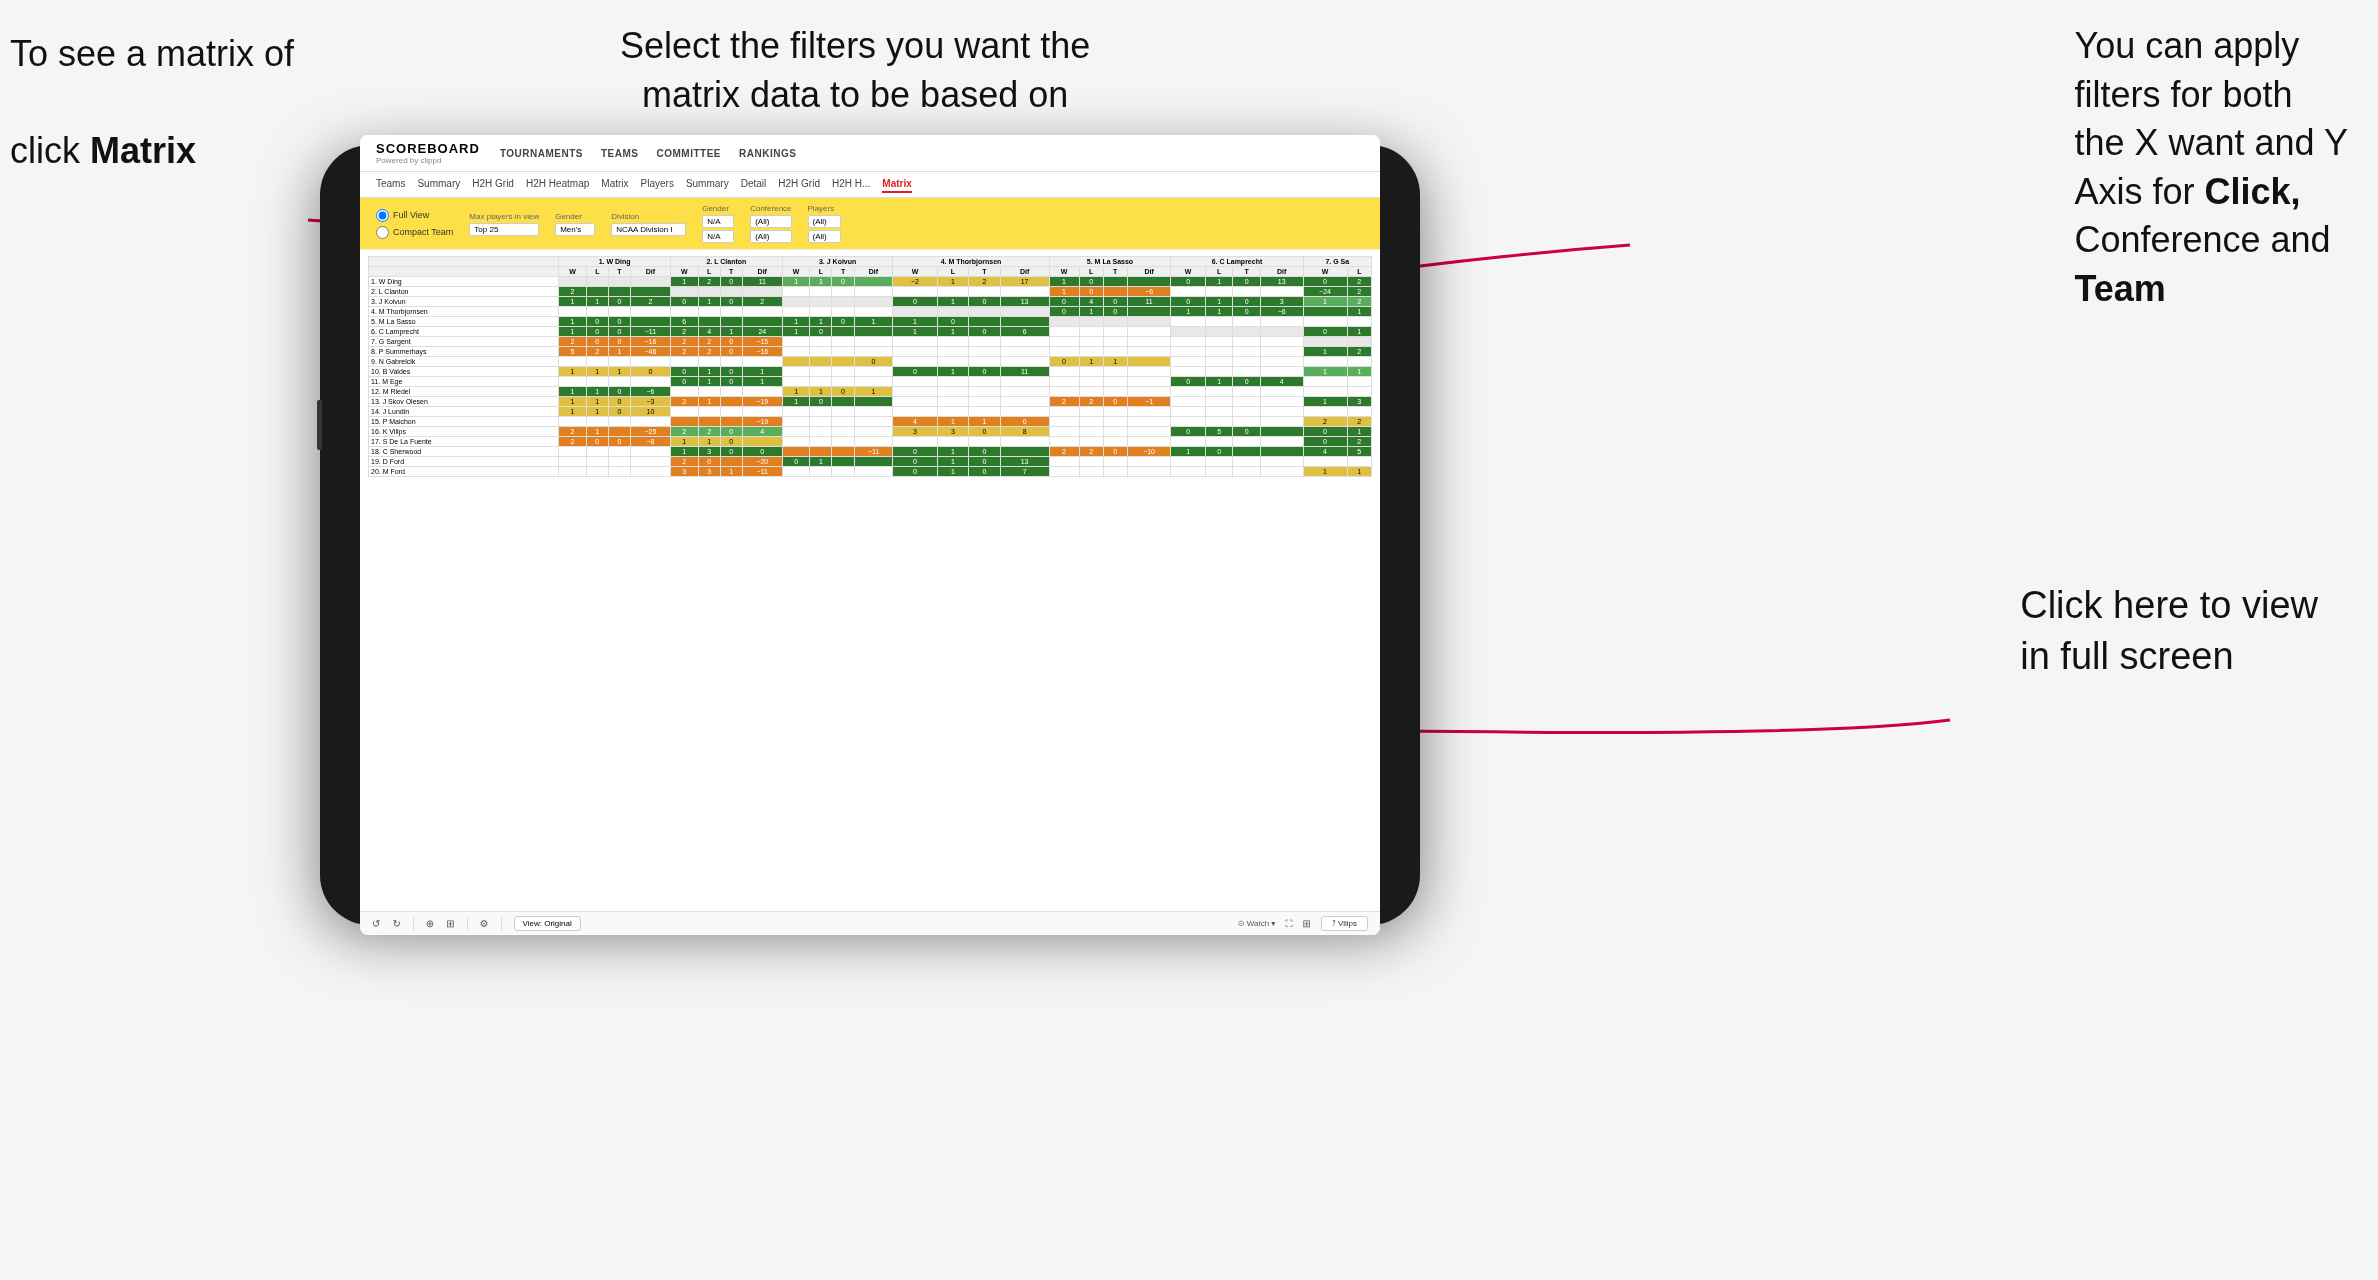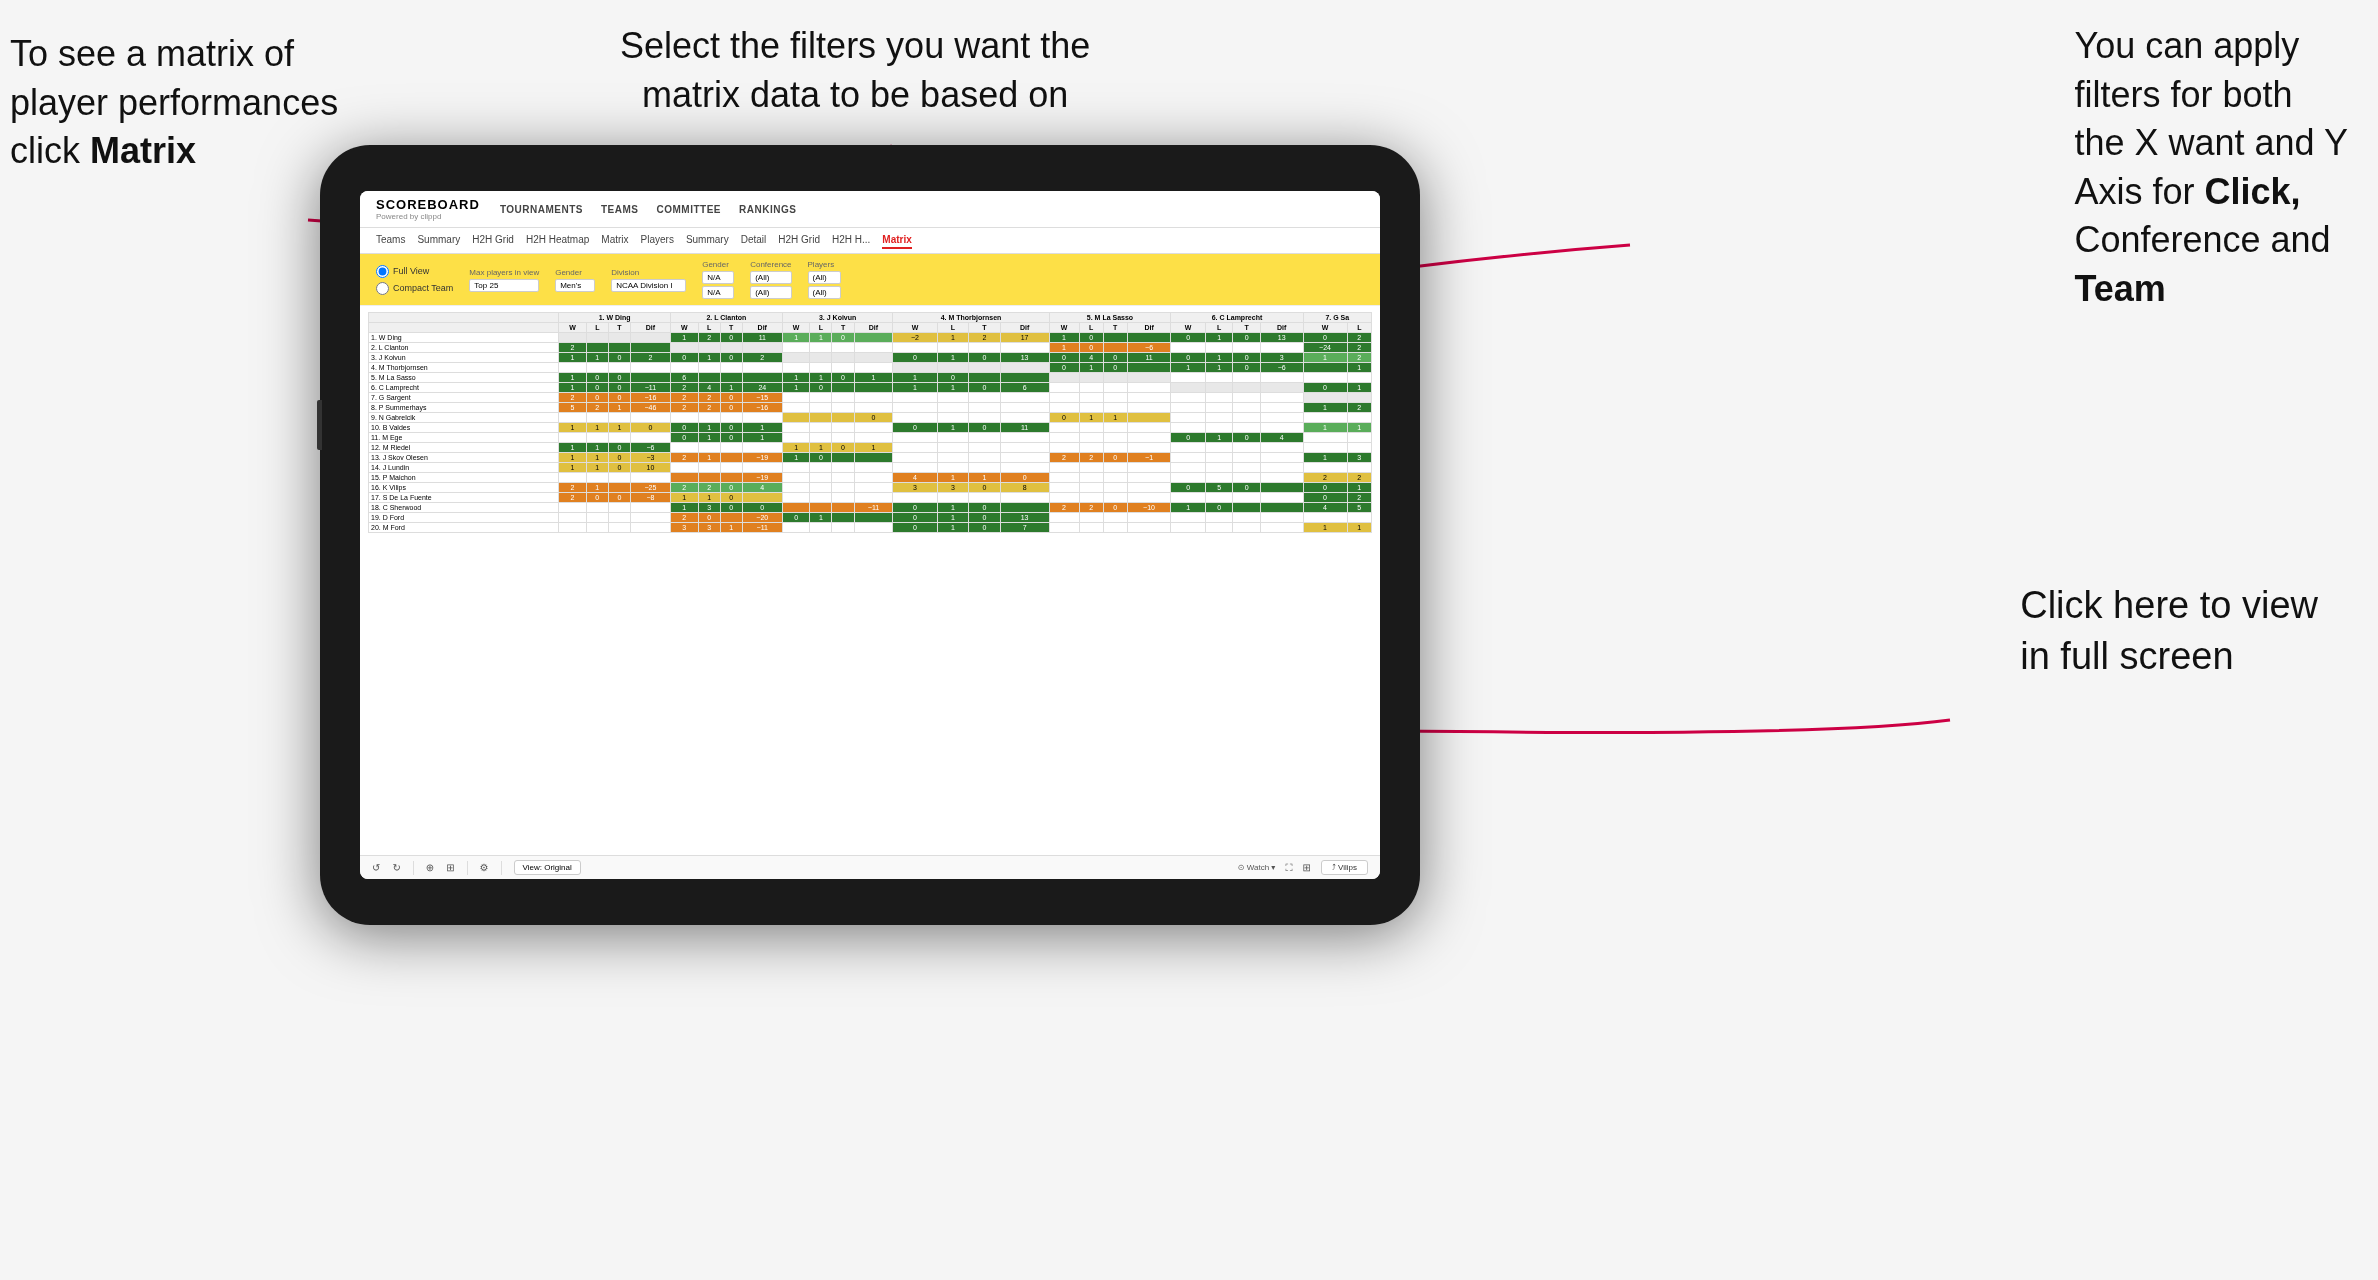--- a/index.html
+++ b/index.html
@@ -37,21 +37,21 @@
       height: 780px;
       background: #1a1a1a;
       border-radius: 50px;
       box-shadow: 0 10px 60px rgba(0,0,0,0.5);
       display: flex;
       align-items: center;
       justify-content: center;
     }
     .tablet-screen {
       width: 1020px;
-      height: 688px;
+      height: 800px;
       background: #fff;
       border-radius: 8px;
       overflow: hidden;
       display: flex;
       flex-direction: column;
     }
 
     
     .sb-header {
       background: #fff;
@@ -198,21 +198,21 @@
       height: 50px;
       background: #333;
       border-radius: 2px 0 0 2px;
     }
   </style>
 </head>
 <body>
 
 <div class="annotation" style="left:10px; top:30px; max-width:360px;">
   <span>To see a matrix of</span><br>
-  <span>player performances</span><br>
+  <br>
   <span>click </span><b>Matrix</b>
 </div>
 
 <div class="annotation" style="left:620px; top:22px; max-width:520px; text-align:center;">
   <span>Select the filters you want the</span><br>
   <span>matrix data to be based on</span>
 </div>
 
 <div class="annotation" style="right:30px; top:22px; max-width:380px;">
   <span>You  can apply</span><br>

